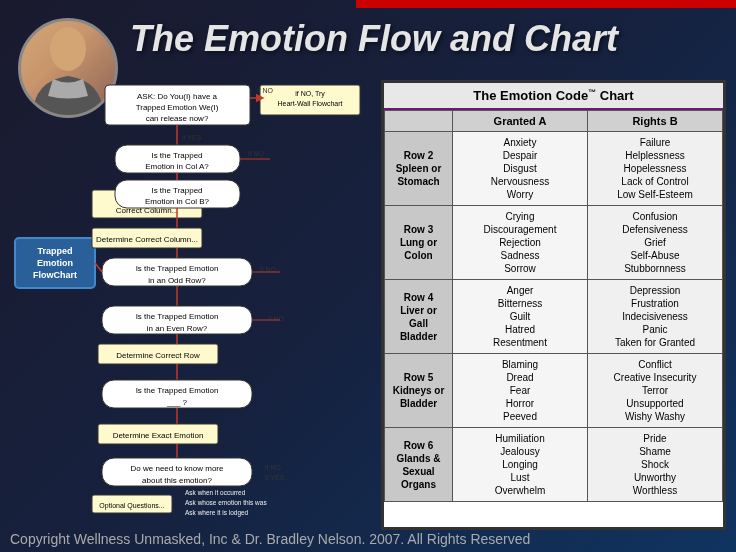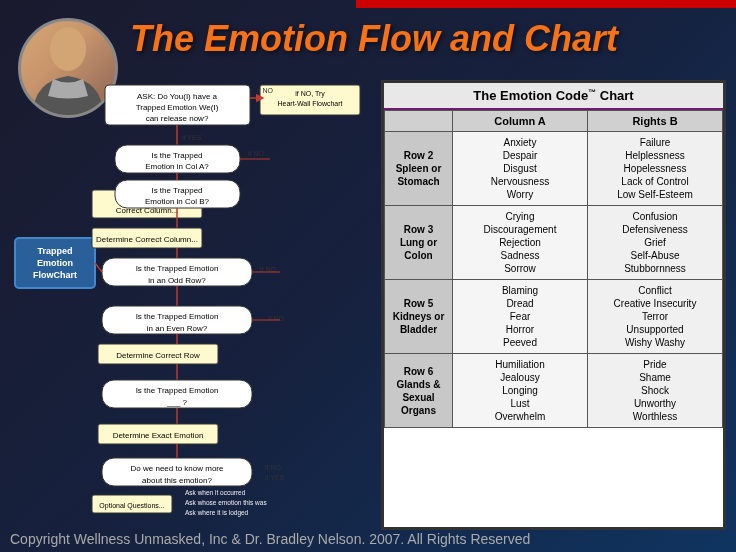--- a/index.html
+++ b/index.html
@@ -25,21 +25,21 @@
       top: 0; right: 0;
       width: 380px;
       height: 8px;
       background: #cc0000;
     }
 
     .main-title {
       position: absolute;
       top: 18px;
       left: 130px;
-      color: #f97316;
+      color: #e5e5e5;
       font-size: 36px;
       font-weight: bold;
       font-style: italic;
       text-shadow: 2px 2px 4px rgba(0,0,0,0.5);
       white-space: nowrap;
     }
 
     
     .person-img {
       position: absolute;
@@ -268,36 +268,41 @@
 </div>
 
 <div class="chart-container">
   <div class="chart-title">
     The Emotion Code<sup>™</sup> Chart
   </div>
   <table class="chart-table">
     <thead>
       <tr>
         <th></th>
-        <th>Column A</th>
+        <th>Granted A</th>
         <th>Rights B</th>
       </tr>
     </thead>
     <tbody id="chart-body">
         <tr>
           <td class="row-label">Row 2<br>Spleen or<br>Stomach</td>
           <td class="col-a">Anxiety<br>Despair<br>Disgust<br>Nervousness<br>Worry</td>
           <td class="col-b">Failure<br>Helplessness<br>Hopelessness<br>Lack of Control<br>Low Self-Esteem</td>
         </tr>
         <tr>
           <td class="row-label">Row 3<br>Lung or<br>Colon</td>
           <td class="col-a">Crying<br>Discouragement<br>Rejection<br>Sadness<br>Sorrow</td>
           <td class="col-b">Confusion<br>Defensiveness<br>Grief<br>Self-Abuse<br>Stubbornness</td>
         </tr>
         <tr>
+          <td class="row-label">Row 4<br>Liver or<br>Gall<br>Bladder</td>
+          <td class="col-a">Anger<br>Bitterness<br>Guilt<br>Hatred<br>Resentment</td>
+          <td class="col-b">Depression<br>Frustration<br>Indecisiveness<br>Panic<br>Taken for Granted</td>
+        </tr>
+        <tr>
           <td class="row-label">Row 5<br>Kidneys or<br>Bladder</td>
           <td class="col-a">Blaming<br>Dread<br>Fear<br>Horror<br>Peeved</td>
           <td class="col-b">Conflict<br>Creative Insecurity<br>Terror<br>Unsupported<br>Wishy Washy</td>
         </tr>
         <tr>
           <td class="row-label">Row 6<br>Glands &amp;<br>Sexual<br>Organs</td>
           <td class="col-a">Humiliation<br>Jealousy<br>Longing<br>Lust<br>Overwhelm</td>
           <td class="col-b">Pride<br>Shame<br>Shock<br>Unworthy<br>Worthless</td>
         </tr>
       </tbody>

